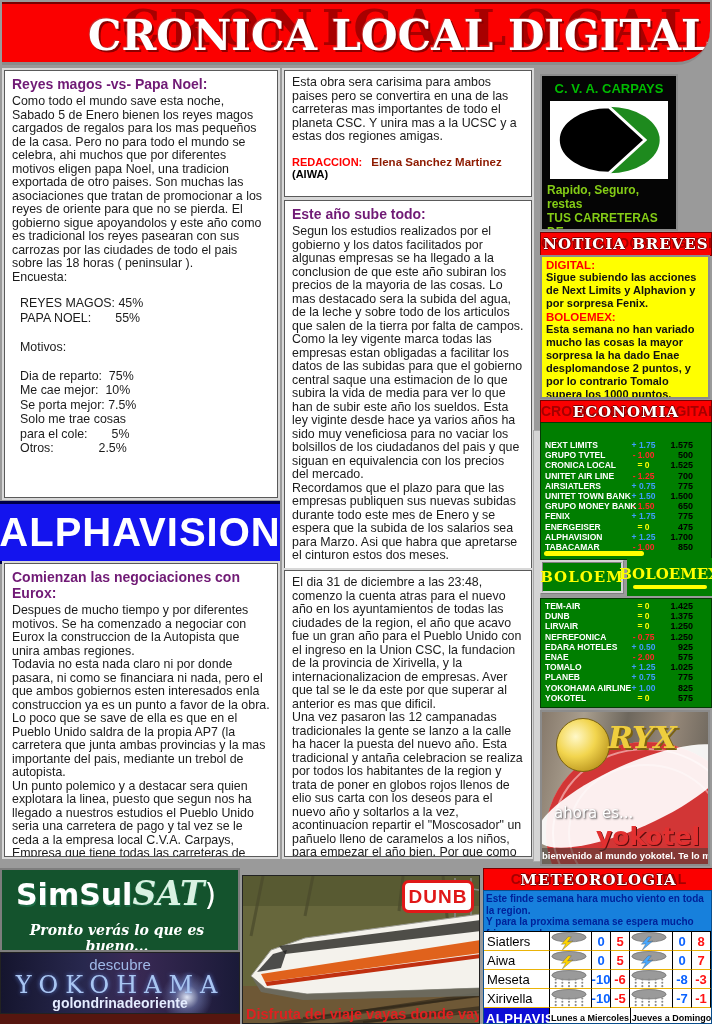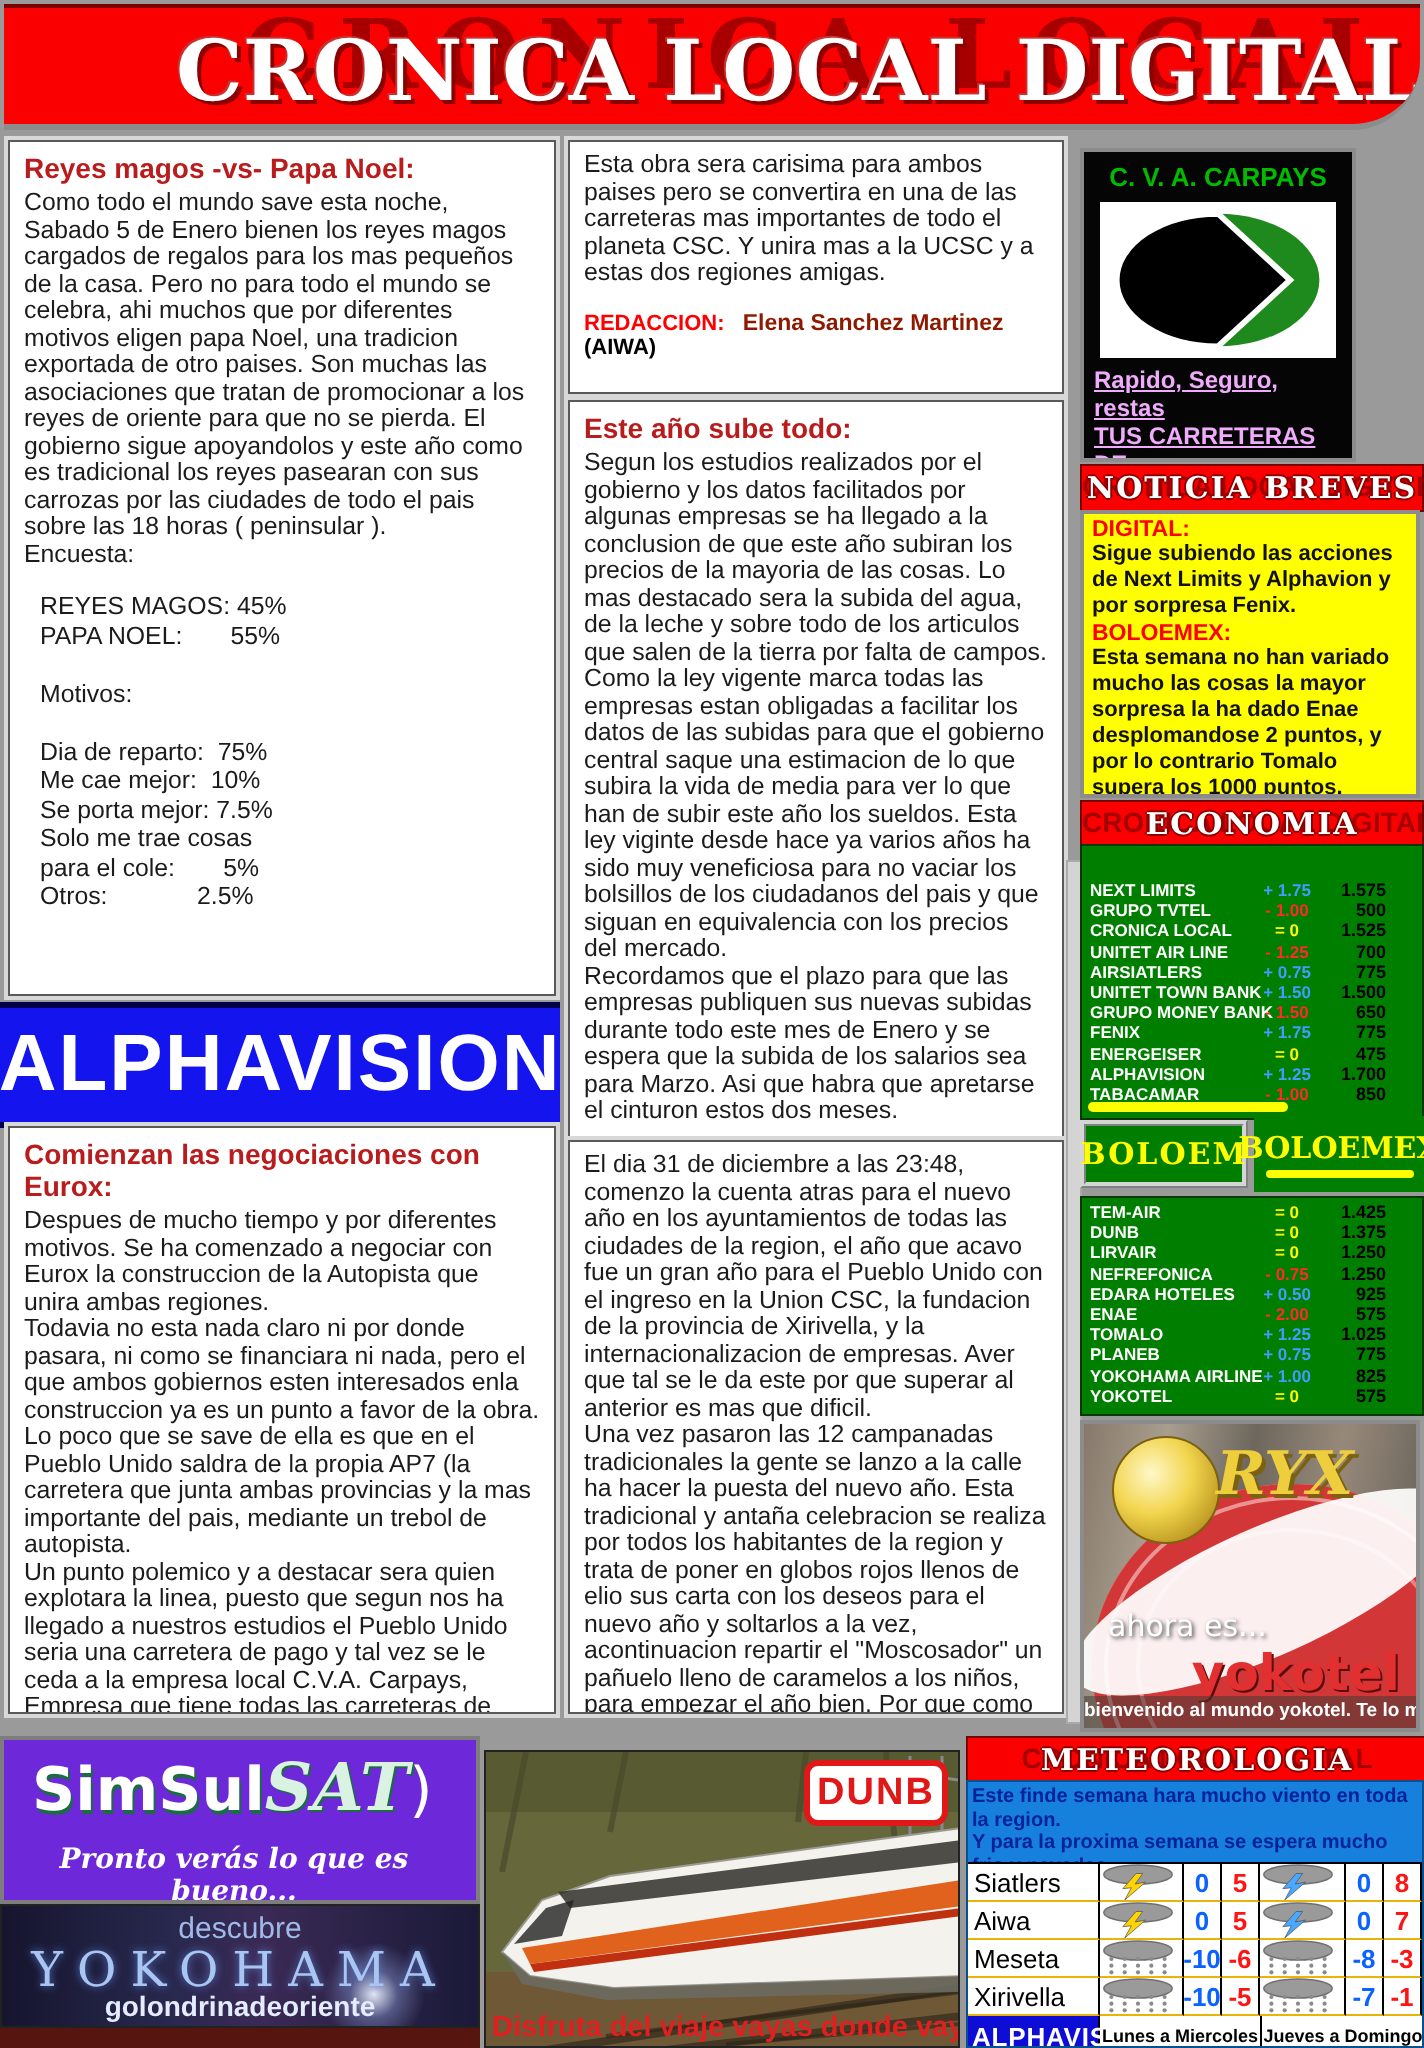--- a/index.html
+++ b/index.html
@@ -10,21 +10,21 @@
   .masthead{position:absolute;left:2px;top:2px;width:708px;height:58px;background:#fb0000;
     border-top:2px solid #7a0000;border-bottom:3px solid #8c8c8c;border-radius:0 0 34px 0;overflow:hidden;}
   .masthead .echo{position:absolute;left:120px;top:-4px;font:bold 48px "DejaVu Serif",serif;
     color:#a80000;letter-spacing:9px;white-space:nowrap;}
   .masthead .title{position:absolute;left:86px;top:7px;font:bold 42px "DejaVu Serif",serif;color:#ffffff;
     white-space:nowrap;text-shadow:2px 2px 0 #8b0000,-1px -1px 0 #c93030;}
 
   
   .box{position:absolute;background:#ffffff;border:1px solid #5a5a5a;box-shadow:0 0 0 2px #d8d8d8;
     padding:5px 7px;overflow:hidden;}
-  .h1{font:bold 14px "Liberation Sans",sans-serif;color:#b91c1c;margin:0 0 3px 0;}
+  .h1{font:bold 14px "Liberation Sans",sans-serif;color:#701a75;margin:0 0 3px 0;}
   .body-text{font:12.4px/13.5px "Liberation Sans",sans-serif;color:#1b1b1b;white-space:pre-line;}
   .poll{margin-top:12px;font:12.4px/14.5px "Liberation Sans",sans-serif;color:#1b1b1b;white-space:pre-wrap;padding-left:8px;}
   .redaccion{margin-top:12px;font:bold 11px "Liberation Sans",sans-serif;}
   .redaccion .lab{color:#ff0000;margin-right:6px;}
   .redaccion .auth{color:#8d1a00;margin-right:6px;font-size:11.5px;}
   .redaccion .agency{color:#000;}
 
   
   .alpha-banner{position:absolute;left:0;top:501px;width:280px;height:57px;background:#1414ee;
     border-top:3px solid #00004a;border-bottom:3px solid #00004a;display:flex;align-items:center;justify-content:center;}
@@ -36,21 +36,21 @@
     color:#a50000;white-space:nowrap;}
   .redbar .front{position:absolute;left:0;right:0;top:2px;text-align:center;font:bold 15px "DejaVu Serif",serif;
     color:#ffffff;letter-spacing:1px;white-space:nowrap;
     text-shadow:1px 0 #8b0000,-1px 0 #8b0000,0 1px #8b0000,0 -1px #8b0000;}
 
   
   .carpays{position:absolute;left:540px;top:74px;width:138px;height:157px;background:#050505;
     border:2px solid #8c8c8c;box-sizing:border-box;overflow:hidden;}
   .carpays .t{margin-top:5px;text-align:center;font:bold 13px "Liberation Sans",sans-serif;color:#00bb00;}
   .carpays .logo{width:118px;height:78px;background:#fff;margin:5px auto 4px auto;display:block;}
-  .carpays .lines{padding-left:5px;font:bold 12px "Liberation Sans",sans-serif;color:#f0abfc;line-height:14px;text-decoration:underline;}
+  .carpays .lines{padding-left:5px;font:bold 12px "Liberation Sans",sans-serif;color:#84cc16;line-height:14px;}
 
   
   .noticias-box{position:absolute;left:540px;top:255px;width:170px;height:144px;background:#ffff00;
     border:2px solid #8c8c8c;box-sizing:border-box;padding:2px 4px;overflow:hidden;}
   .nb-label{font:bold 11.5px "Liberation Sans",sans-serif;color:#ff0000;}
   .nb-text{font:bold 11px/13px "Liberation Sans",sans-serif;color:#111;margin-bottom:1px;}
 
   
   .stock-box{position:absolute;background:#007e00;border:1px solid #053a05;overflow:hidden;}
   .srow{display:grid;grid-template-columns:80px 37px 35px;height:10.2px;align-items:center;padding-left:4px;}
@@ -81,21 +81,21 @@
   .oryx .brand{position:absolute;left:66px;top:8px;font:bold italic 30px "DejaVu Serif",serif;color:#efce3e;
     text-shadow:2px 2px 0 #7a6210;}
   .oryx .ahora{position:absolute;left:12px;top:92px;font:15px "DejaVu Sans",sans-serif;color:#fff;
     text-shadow:1px 1px 2px #444;}
   .oryx .yname{position:absolute;right:8px;top:110px;font:bold 25px "DejaVu Sans",sans-serif;color:#e23030;
     text-shadow:1px 1px 0 #5a0d0d;}
   .oryx .welcome{position:absolute;left:0;right:0;bottom:0;height:16px;background:rgba(70,60,55,.55);
     font:bold 9.5px/16px "Liberation Sans",sans-serif;color:#fff;text-align:center;white-space:nowrap;}
 
   
-  .simsul{position:absolute;left:0;top:868px;width:240px;height:84px;background:#6d28d9;
+  .simsul{position:absolute;left:0;top:868px;width:240px;height:84px;background:#14532d;
     border:2px solid #7d7d7d;box-sizing:border-box;overflow:hidden;}
   .simsul .brand{position:absolute;left:14px;top:4px;white-space:nowrap;}
   .simsul .b1{font:bold 30px "DejaVu Sans",sans-serif;color:#ffffff;text-shadow:1px 2px 0 #1c6b45;}
   .simsul .b2{font:bold italic 33px "DejaVu Serif",serif;color:#d9f2e2;text-shadow:1px 1px 0 #1c6b45;}
   .simsul .b3{font:30px "DejaVu Sans",sans-serif;color:#fff;}
   .simsul .tag{position:absolute;left:0;right:6px;top:52px;text-align:center;
     font:bold italic 14px "DejaVu Serif",serif;color:#ffffff;}
   .yokohama{position:absolute;left:0;top:952px;width:240px;height:62px;border:1px solid #222;box-sizing:border-box;
     background:linear-gradient(90deg,#15152e 0%,#28284e 35%,#3a2a55 55%,#1a1a38 100%);overflow:hidden;}
   .yokohama .glow{position:absolute;right:22px;top:14px;width:60px;height:60px;border-radius:50%;

